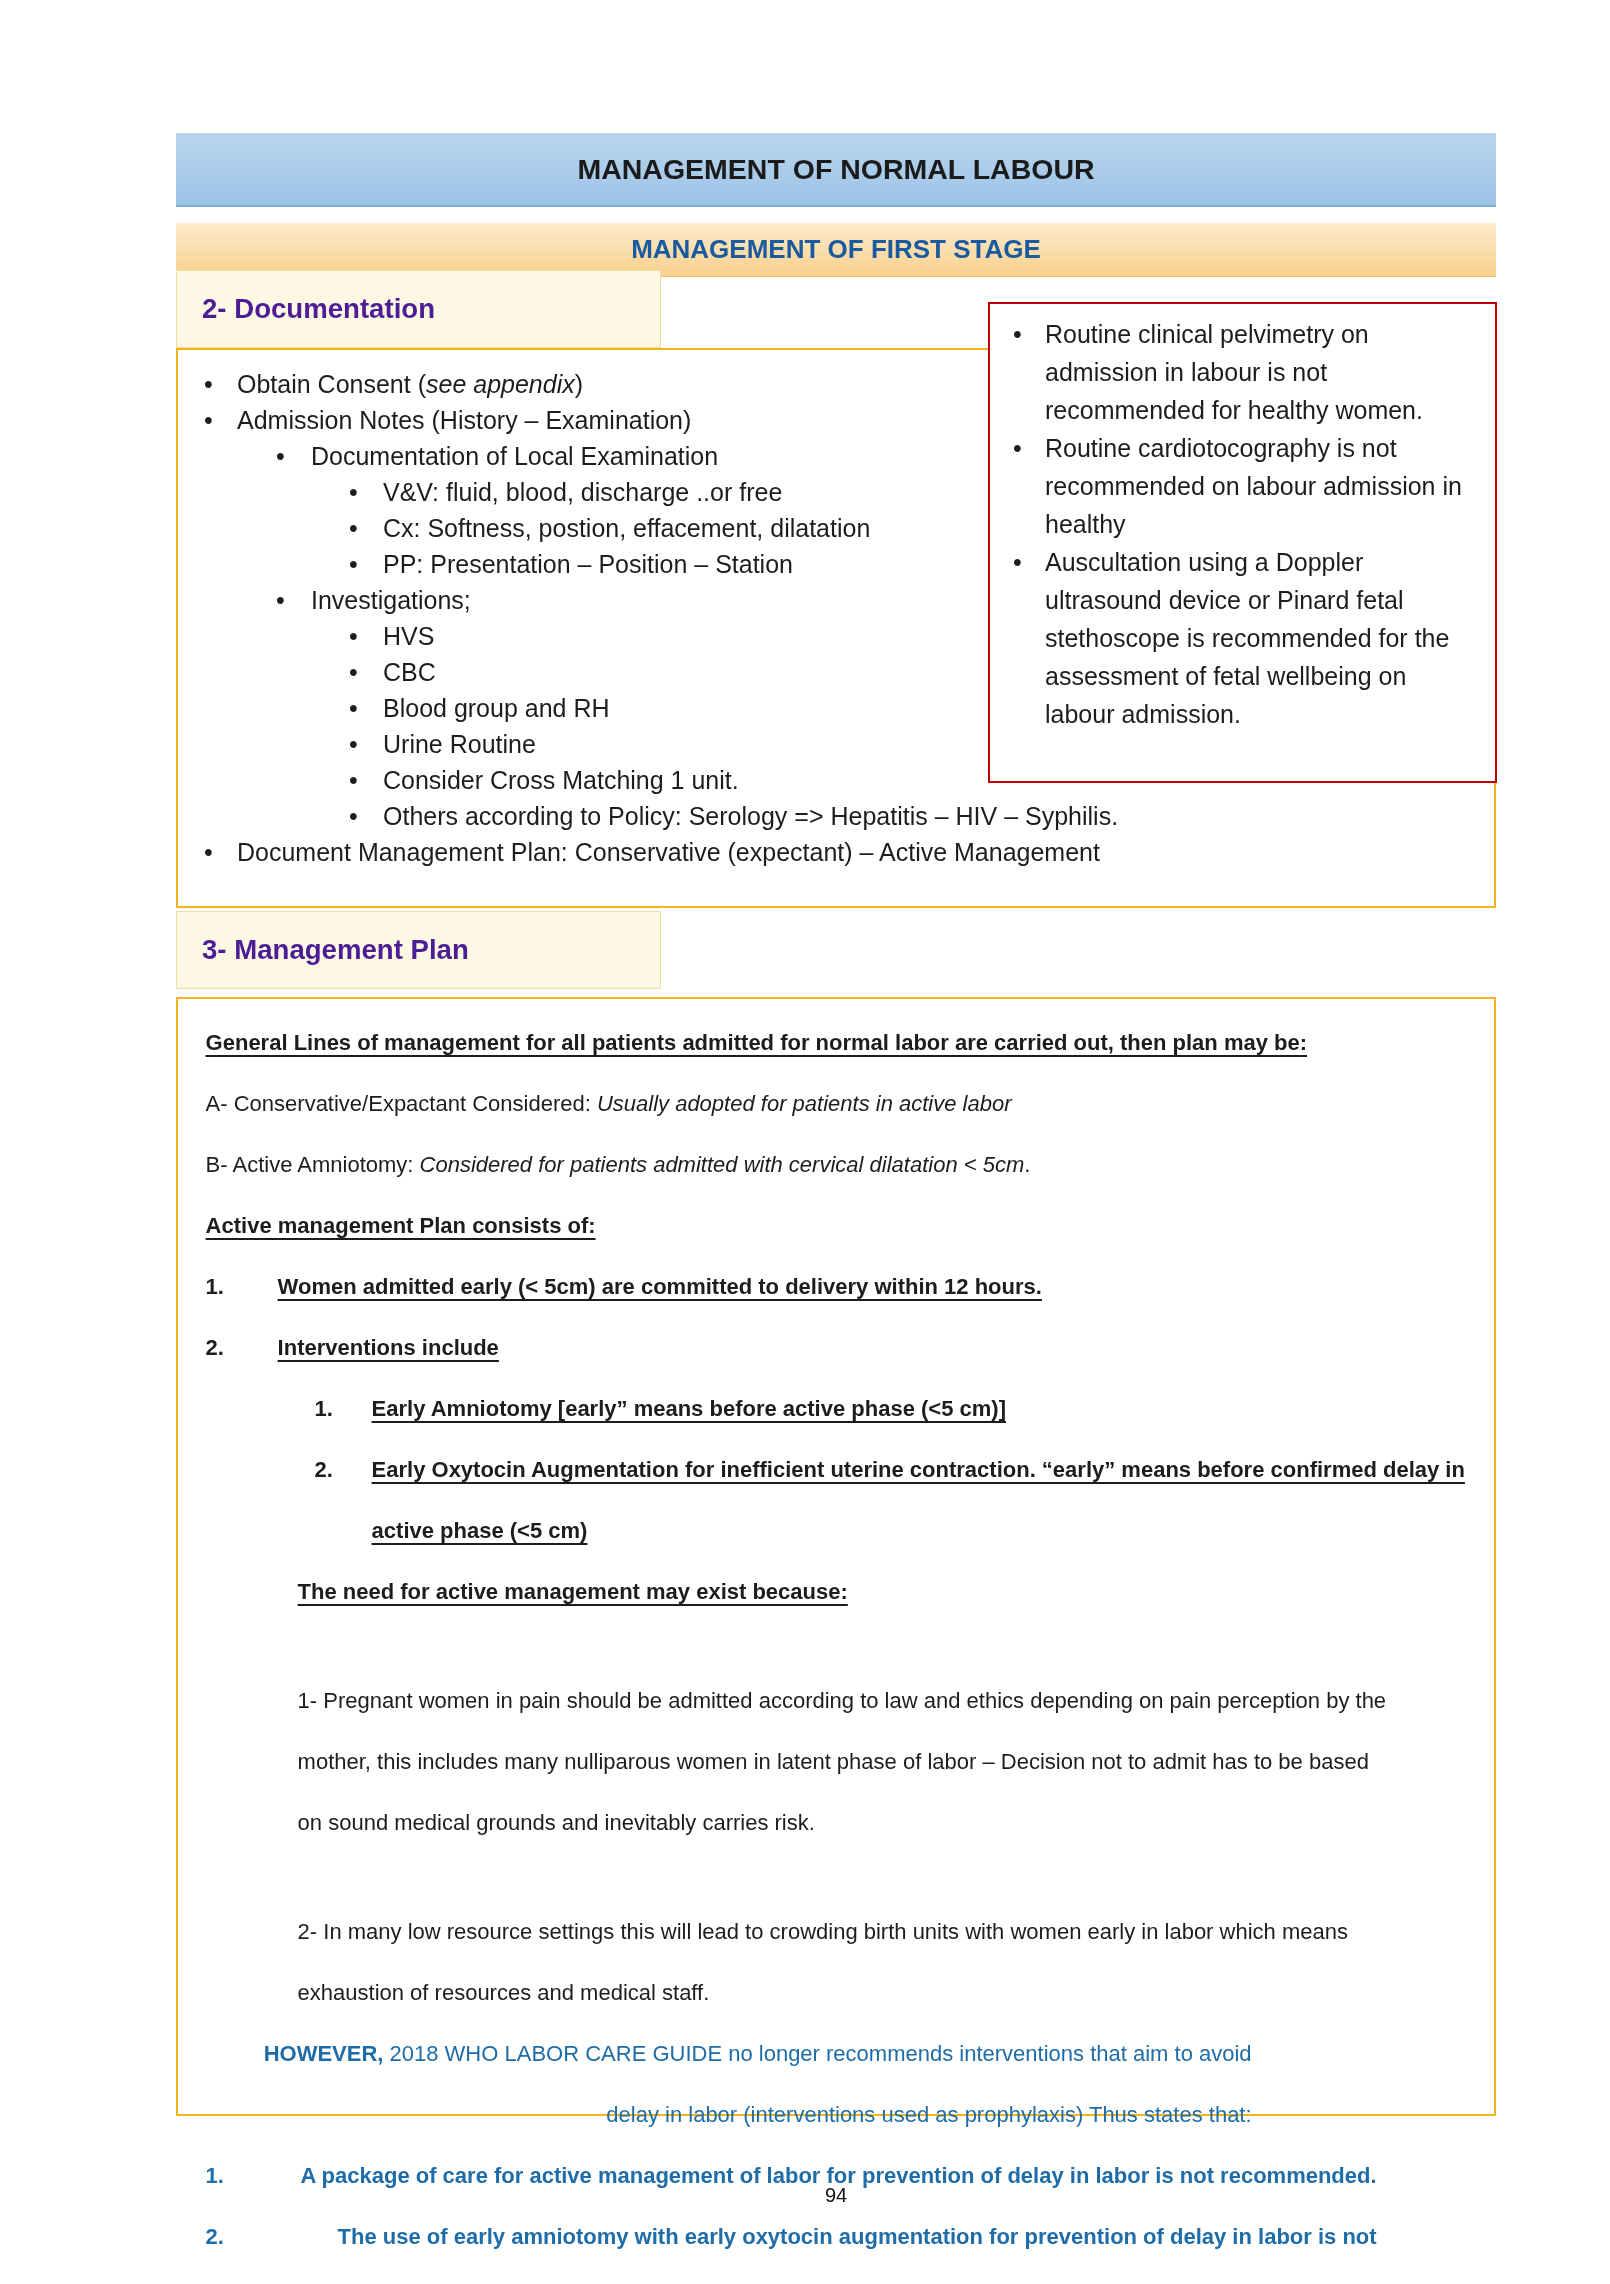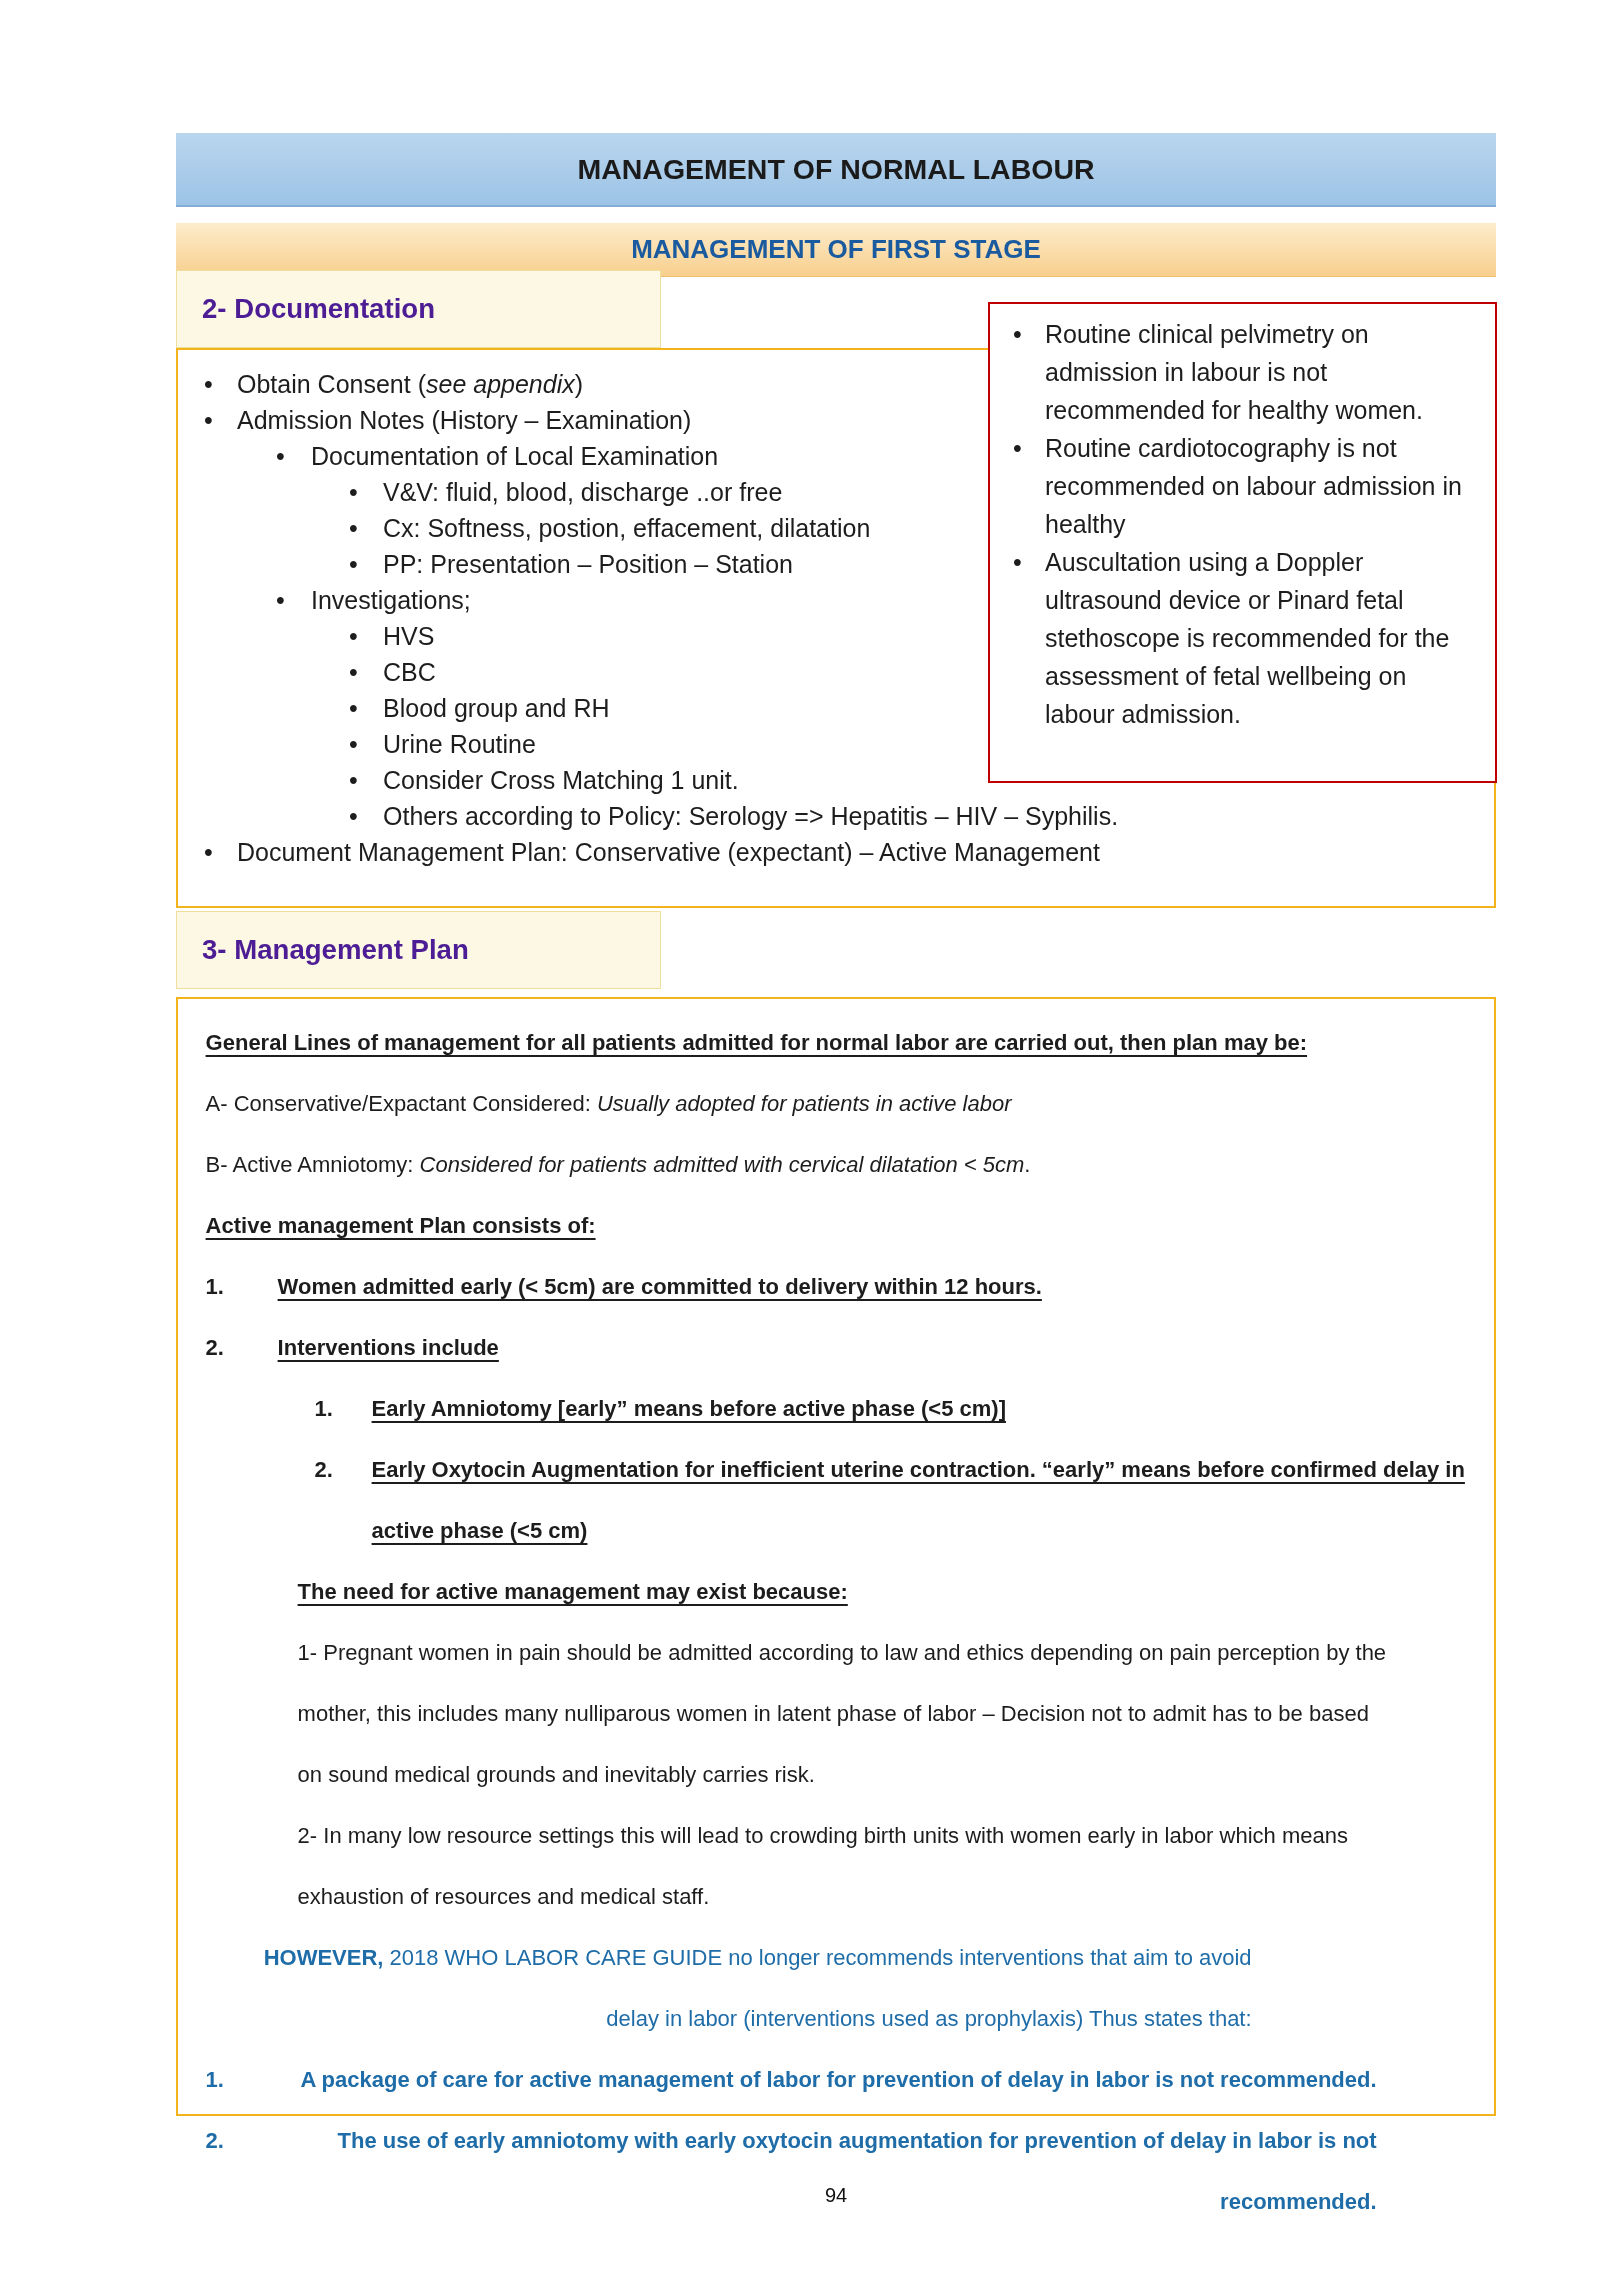--- a/index.html
+++ b/index.html
@@ -71,21 +71,21 @@
   #plan-content{padding:13.3px 27px 0 27.6px;font-size:22px;line-height:61px;}
   .pline{position:relative;}
   .b{font-weight:bold;}
   .it{font-style:italic;}
   .accent{color:var(--accent-blue-text);text-align:right;}
   .u .txt{text-decoration:underline;text-underline-offset:4.8px;text-decoration-thickness:1.9px;}
   .pline.n1{padding-left:72px}  .pline.n1 .num{position:absolute;left:0;}
   .pline.n2{padding-left:166px} .pline.n2 .num{position:absolute;left:109px;}
   .pline.ind{padding-left:92px}
   .pline[data-line="general-lines"]{max-width:1179px;}
-  .pline[data-line="reason-1"],.pline[data-line="reason-2"]{max-width:1100px;}
+  .pline[data-line="reason-1"],.pline[data-line="reason-2"]{max-width:1100px;margin-top:48px;}
   .pline[data-line="who-note"]{max-width:1046px;}
   .pline[data-line="who-rec-1"],.pline[data-line="who-rec-2"]{max-width:1099px;}
   .pline[data-line="intervention-2"]{max-width:1270px;}
 
   .page-num{
     position:absolute;top:2184px;left:176px;width:1320px;text-align:center;
     font-size:20px;color:#111;
   }
 </style>
 </head>

